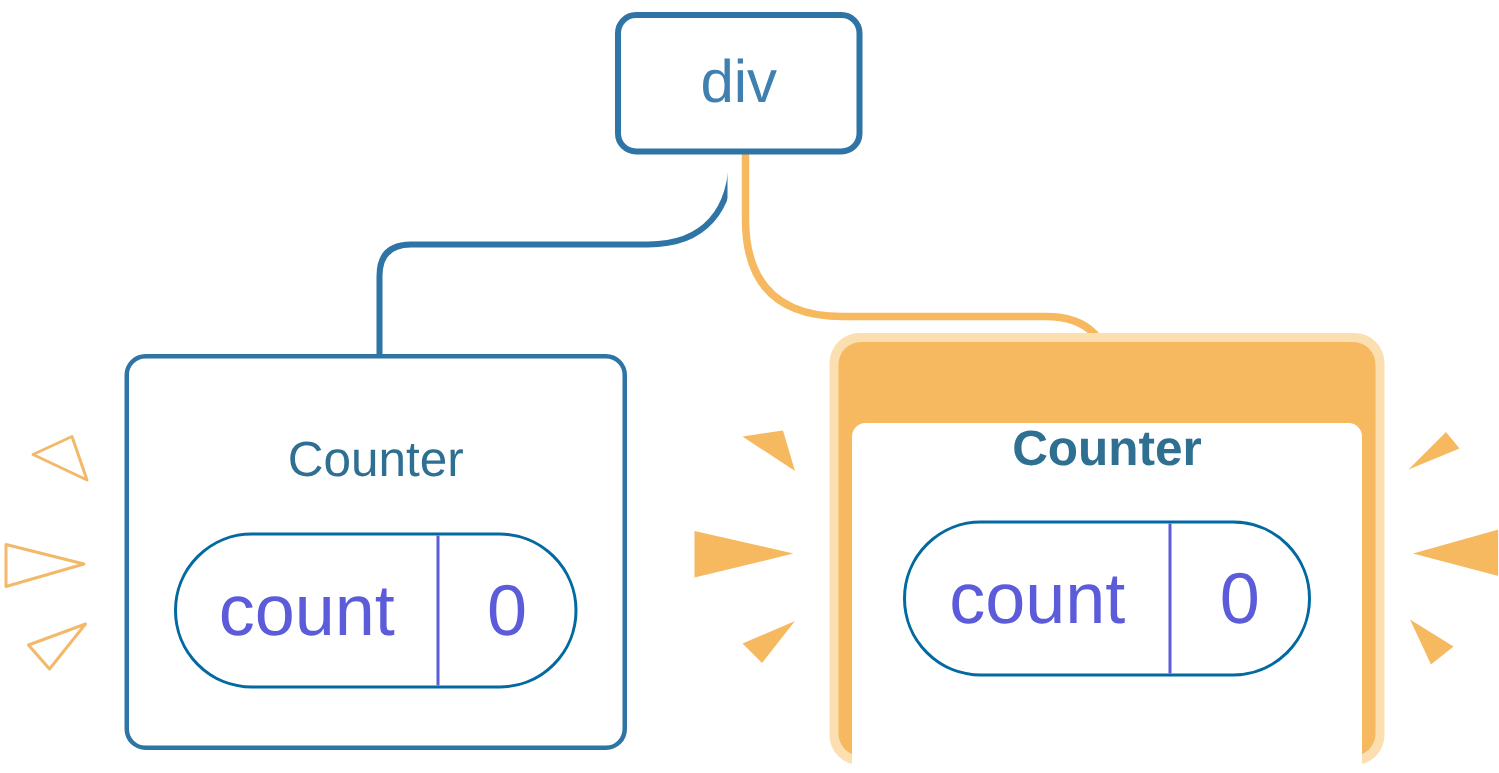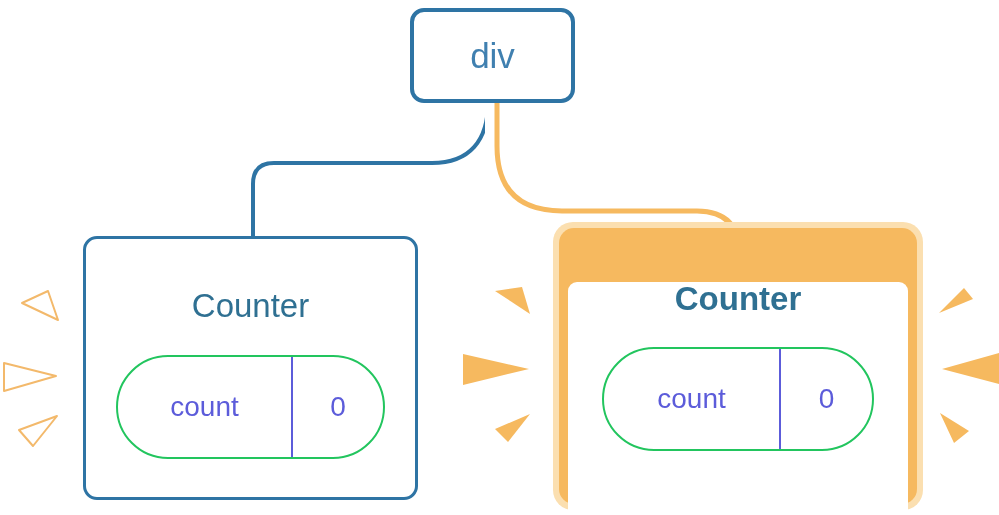--- a/index.html
+++ b/index.html
@@ -7,34 +7,34 @@
     position:relative;width:999px;height:515px;background:#ffffff;overflow:hidden;
     font-family:"Liberation Sans",sans-serif;
   }
   svg.layer{position:absolute;left:0;top:0;z-index:1;}
   .node{
     position:absolute;z-index:2;background:#ffffff;
     border:4px solid #2E74A4;border-radius:14px;
     display:flex;align-items:center;justify-content:center;box-sizing:border-box;
   }
   .root-node{left:410px;top:8px;width:165px;height:95px;}
-  .root-node .node-label{color:#4080B0;font-size:35px;}
+  .root-node .node-label{color:#4080B0;font-size:40px;}
   .card{
     position:absolute;z-index:2;background:#ffffff;box-sizing:border-box;
     border:3px solid #2E74A4;border-radius:14px;
   }
   .card-left{left:83px;top:236px;width:335px;height:264px;}
   .card-title{
     text-align:center;margin-top:50px;font-size:33px;color:#2F7092;line-height:1;
   }
   .card-title.bold{font-weight:700;}
   .pill{
     margin:33px auto 0 auto;width:269px;height:104px;box-sizing:border-box;
-    border:2px solid #22c55e;border-radius:52px;display:flex;align-items:stretch;
-    color:#5C5CDA;font-size:28px;
+    border:2px solid #0369a1;border-radius:52px;display:flex;align-items:stretch;
+    color:#5C5CDA;font-size:48px;
   }
   .pill .pill-key{
     flex:0 0 173px;display:flex;align-items:center;justify-content:center;
     border-right:2px solid #5C5CDA;
   }
   .pill .pill-value{flex:1;display:flex;align-items:center;justify-content:center;}
   
   .card-hl-outer{
     position:absolute;z-index:2;left:553px;top:222px;width:370px;height:288px;
     background:#FBDFB0;border-radius:20px;padding:6px;box-sizing:border-box;

